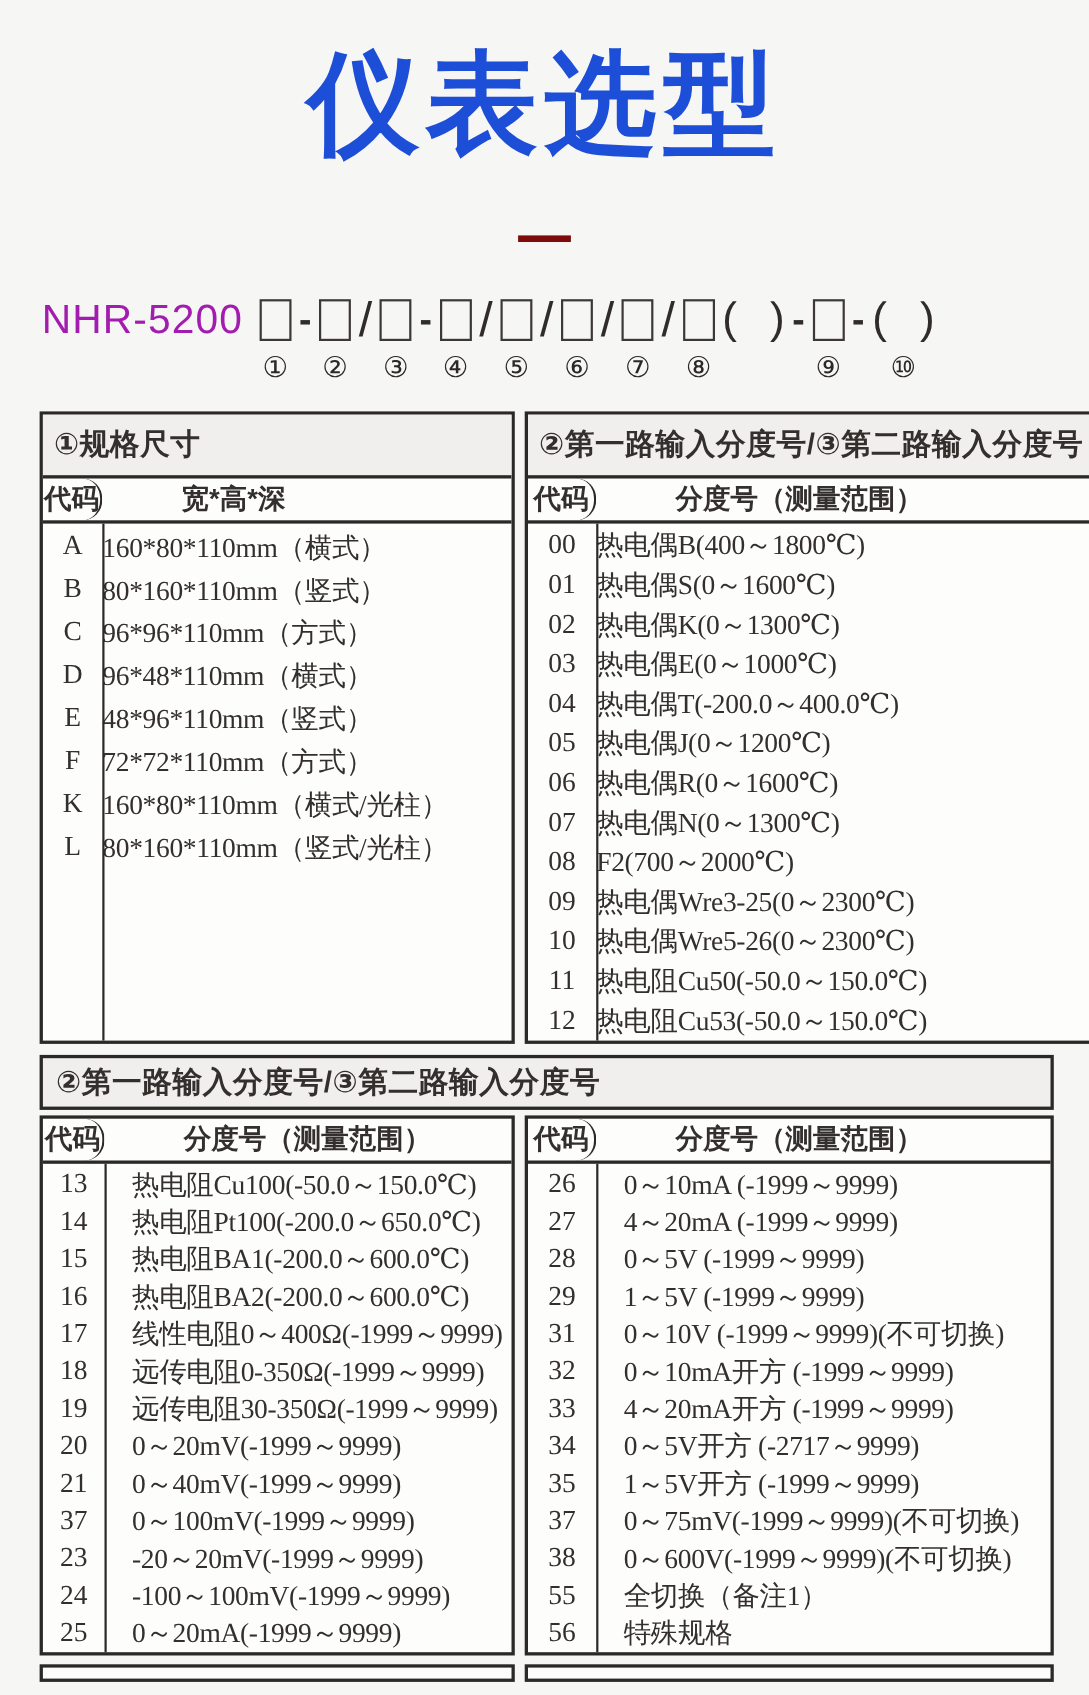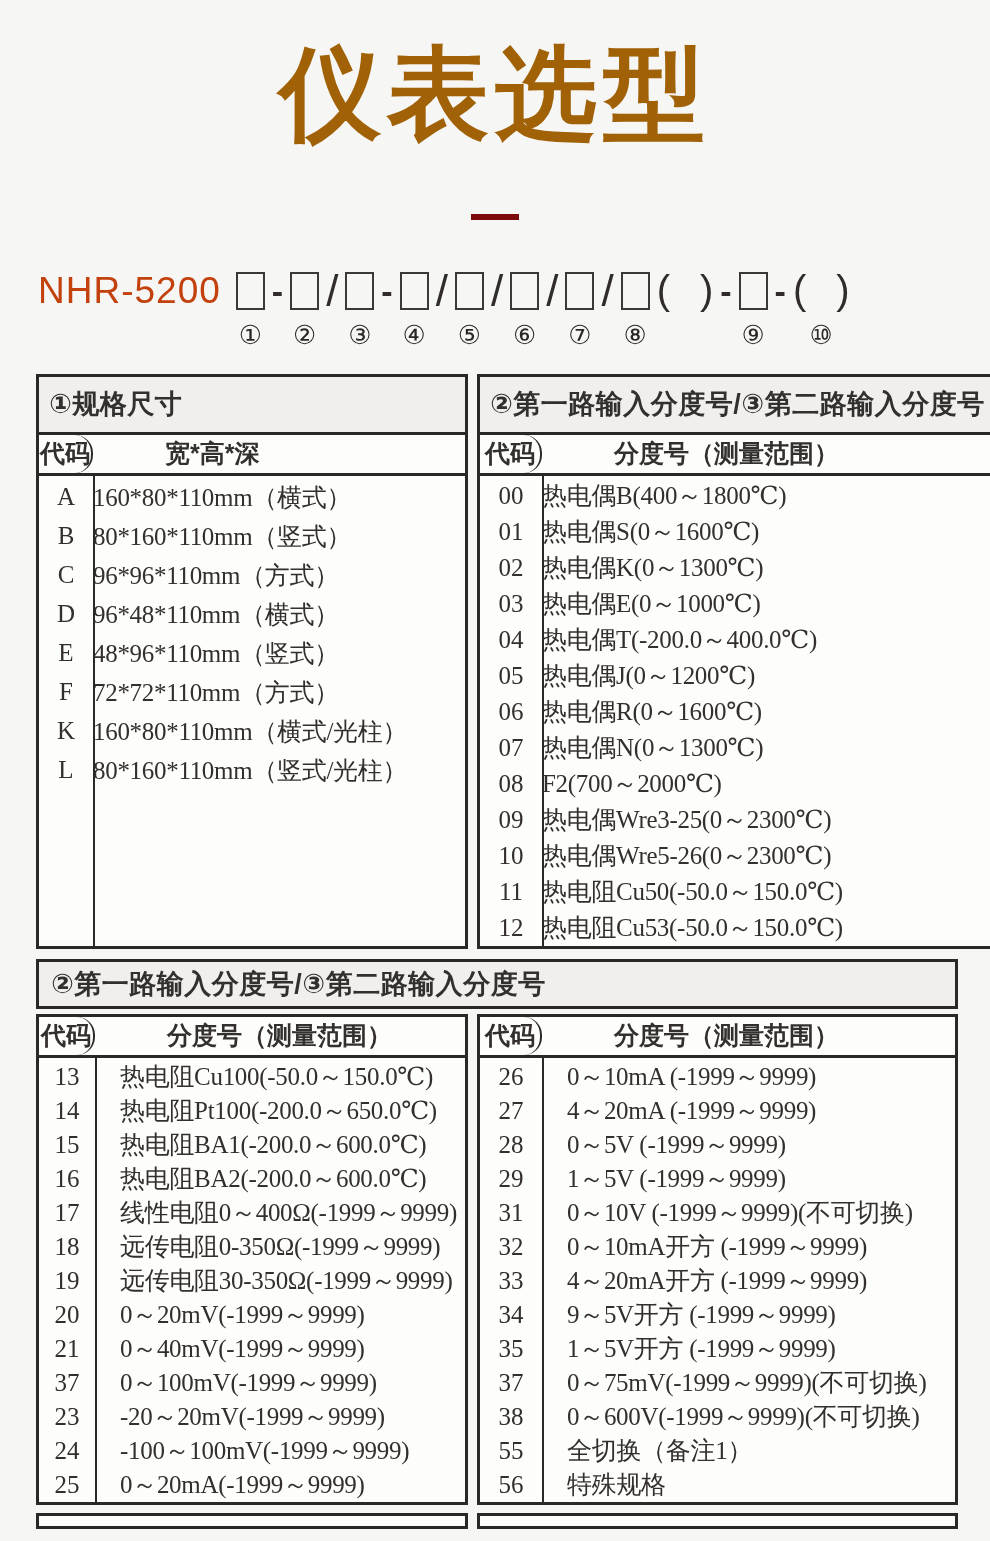--- a/index.html
+++ b/index.html
@@ -12,41 +12,41 @@
     font-family: "Liberation Sans", "DejaVu Sans", sans-serif;
   }
 
   
   .page-title {
     margin: 26px 0 0 0;
     text-align: center;
     font-size: 102px;
     font-weight: 900;
     letter-spacing: 6px;
-    color: #a16207;
+    color: #1d4ed8;
     line-height: 1.35;
   }
   .red-divider {
     width: 48px; height: 6px;
     background: #7d0b0b;
     margin: 50px auto 0 auto;
   }
 
   
   .model-line {
     display: flex;
     align-items: flex-start;
     margin: 48px 0 0 38px;
   }
   .seg { display: flex; flex-direction: column; align-items: center; margin-right: 7px; }
   .seg-main { height: 46px; display: flex; align-items: center; justify-content: center; }
   .model-prefix {
     font-size: 37px;
     letter-spacing: 1px;
-    color: #c2410c;
+    color: #a21caf;
     margin-right: 8px;
     font-family: "Liberation Sans", "DejaVu Sans", sans-serif;
   }
   .code-box { width: 29px; height: 38px; border: 2px solid #3c3835; background: transparent; }
   .sep-dash { font-size: 34px; font-weight: bold; color: #2f2c2a; line-height: 1; }
   .sep-slash { font-size: 44px; font-weight: 400; color: #2f2c2a; line-height: 1; }
   .paren-group { display: flex; align-items: center; font-size: 40px; color: #2f2c2a; }
   .paren-gap { display: inline-block; width: 30px; }
   .num-row { height: 32px; font-size: 26px; color: #2b2826; margin-top: 6px; font-family: "DejaVu Sans", sans-serif; }
 
@@ -496,21 +496,21 @@
               <span class="desc">0～10mA开方 (-1999～9999)</span>
             </div>
 
             <div class="trow">
               <span class="code">33</span>
               <span class="desc">4～20mA开方 (-1999～9999)</span>
             </div>
 
             <div class="trow">
               <span class="code">34</span>
-              <span class="desc">9～5V开方 (-1999～9999)</span>
+              <span class="desc">0～5V开方 (-2717～9999)</span>
             </div>
 
             <div class="trow">
               <span class="code">35</span>
               <span class="desc">1～5V开方 (-1999～9999)</span>
             </div>
 
             <div class="trow">
               <span class="code">37</span>
               <span class="desc">0～75mV(-1999～9999)(不可切换)</span>

